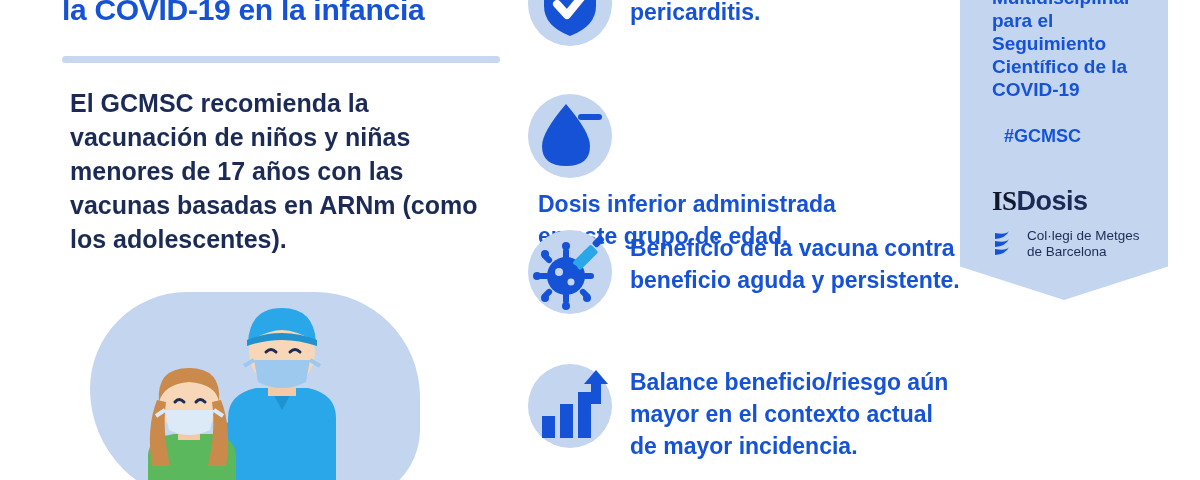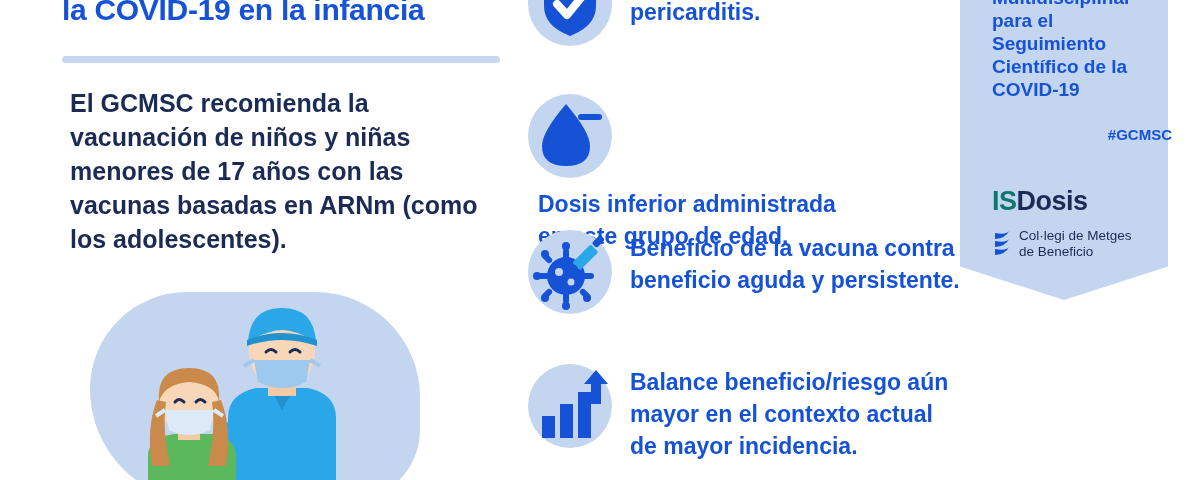--- a/index.html
+++ b/index.html
@@ -152,56 +152,56 @@
     left: 32px;
     top: -14px;
     width: 180px;
     font-size: 19px;
     line-height: 23px;
     font-weight: bold;
     color: #1552d6;
   }
   .banner-hashtag {
     position: absolute;
-    left: 32px;
+    left: 44px;
     top: 126px;
     width: 180px;
-    font-size: 15px;
+    font-size: 18px;
     font-weight: bold;
     color: #1552d6;
-    text-align: right;
   }
   .isglobal {
     position: absolute;
     left: 32px;
     top: 186px;
     font-size: 27px;
     font-weight: bold;
     color: #1b2b55;
     letter-spacing: -0.5px;
   }
-  .isglobal .is { color: #0f766e; }
+  .isglobal .is { color: #0f172a; font-family: Liberation Serif, serif; }
   .comb-logo {
     position: absolute;
     left: 32px;
     top: 228px;
     width: 185px;
     display: flex;
     align-items: center;
   }
   .comb-mark {
     width: 20px;
     height: 30px;
     flex: 0 0 20px;
     margin-right: 7px;
   }
   .comb-text {
     font-size: 13.5px;
     line-height: 16px;
     color: #1b2b55;
+    margin-left: 8px;
   }
 </style>
 </head>
 <body>
 
 <div class="page">
 
   <div class="left-col">
 
     <div class="headline">la COVID-19 en la infancia</div>
@@ -331,18 +331,18 @@
     </div>
 
     <div class="comb-logo">
       <svg class="comb-mark" viewBox="0 0 20 30">
         <path d="M3 4 Q14 6 17 2 Q14 9 3 10 Z" fill="#1552d6"></path>
         <path d="M3 12 Q14 14 17 10 Q14 17 3 18 Z" fill="#1552d6"></path>
         <path d="M3 20 Q14 22 17 18 Q14 25 3 26 Z" fill="#1552d6"></path>
       </svg>
       <div class="comb-text">
         <div>Col·legi de Metges</div>
-        <div>de Beneficio</div>
+        <div>de Barcelona</div>
       </div>
     </div>
   </div>
 
 </div>
 
 </body></html>

